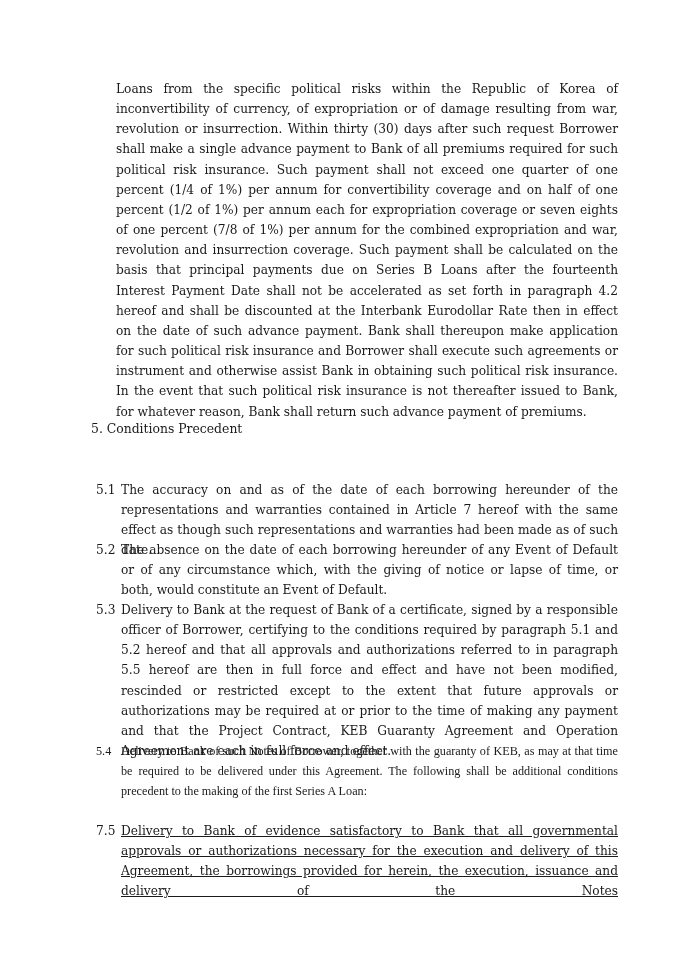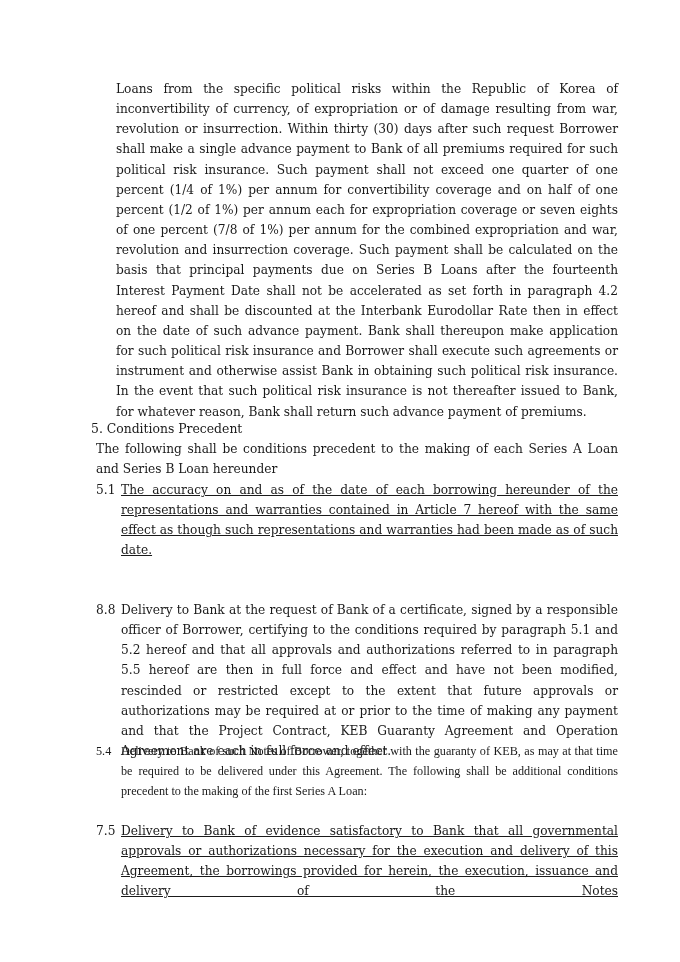--- a/index.html
+++ b/index.html
@@ -6,46 +6,49 @@
   body { width: 680px; height: 962px; position: relative; overflow: hidden;
          font-family: "DejaVu Serif", "Liberation Serif", serif; color: #1a1a1a; }
   .page { position: absolute; left: 8px; top: 0; width: 680px; height: 851px; }
   .p { position: absolute; font-size: 12.2px; line-height: 20.15px; text-align: justify; text-align-last: left; }
   .cont { left: 108px; width: 502px; top: 79px; }
   .heading { position: absolute; left: 73px; top: 419px; font-size: 12.4px; line-height: 20px; font-weight: normal; margin-left: 10px; }
   .intro { left: 88px; width: 522px; top: 439px; }
   .item { position: absolute; left: 88px; width: 522px; font-size: 12.2px; line-height: 20.15px; }
   .item .num { position: absolute; left: 0; top: 0; width: 26px; }
   .item .body { margin-left: 25px; text-align: justify; text-align-last: left; }
-  .i1 { top: 480px; text-decoration: underline; }
+  .i1 { top: 480px; }
   .i2 { top: 540px; }
   .i3 { top: 600px; }
   .i4 { top: 741px; font-family: Liberation Serif, serif; }
   .i5 { top: 821px; }
   .item .body.lastfull { text-align-last: justify; text-decoration: underline; }
 </style>
 </head>
 <body>
 
 <div class="page">
 
   <div class="p cont">Loans from the specific political risks within the Republic of Korea of inconvertibility of currency, of expropriation or of damage resulting from war, revolution or insurrection.  Within thirty (30) days after such request Borrower shall make a single advance payment to Bank of all premiums required for such political risk insurance.  Such payment shall not exceed one quarter of one percent (1/4 of 1%) per annum for convertibility coverage and on half of one percent (1/2 of 1%) per annum each for expropriation coverage or seven eights of one percent (7/8 of 1%) per annum for the combined expropriation and war, revolution and insurrection coverage.  Such payment shall be calculated on the basis that principal payments due on Series B Loans after the fourteenth Interest Payment Date shall not be accelerated as set forth in paragraph 4.2 hereof and shall be discounted at the Interbank Eurodollar Rate then in effect on the date of such advance payment. Bank shall thereupon make application for such political risk insurance and Borrower shall execute such agreements or instrument and otherwise assist Bank in obtaining such political risk insurance.  In the event that such political risk insurance is not thereafter issued to Bank, for whatever reason, Bank shall return such advance payment of premiums.</div>
 
   <div class="heading">5. Conditions Precedent</div>
 
-  <div class="p intro">The following shall be conditions precedent to the making of each Series A Loan and Series B Loan hereunder</div>
 
   <div class="item i1">
     <span class="num">5.1</span>
     <div class="body">The accuracy on and as of the date of each borrowing hereunder of the representations and warranties contained in Article 7 hereof with the same effect as though such representations and warranties had been made as of such date.</div>
   </div>
 
+  <div class="item i2">
+    <span class="num">5.2</span>
+    <div class="body">The absence on the date of each borrowing hereunder of any Event of Default or of any circumstance which, with the giving of notice or lapse of time, or both, would constitute an Event of Default.</div>
+  </div>
 
   <div class="item i3">
-    <span class="num">8.8</span>
+    <span class="num">5.3</span>
     <div class="body">Delivery to Bank at the request of Bank of a certificate, signed by a responsible officer of Borrower, certifying to the conditions required by paragraph 5.1 and 5.2 hereof and that all approvals and authorizations referred to in paragraph 5.5 hereof are then in full force and effect and have not been modified, rescinded or restricted except to the extent that future approvals or authorizations may be required at or prior to the time of making any payment and that the Project Contract, KEB Guaranty Agreement and Operation Agreement are each in full force and effect.</div>
   </div>
 
   <div class="item i4">
     <span class="num">5.4</span>
     <div class="body">Delivery to Bank of such Notes of Borrower, together with the guaranty of KEB, as may at that time be required to be delivered under this Agreement. The following shall be additional conditions precedent to the making of the first Series A Loan:</div>
   </div>
 
   <div class="item i5">
     <span class="num">7.5</span>

